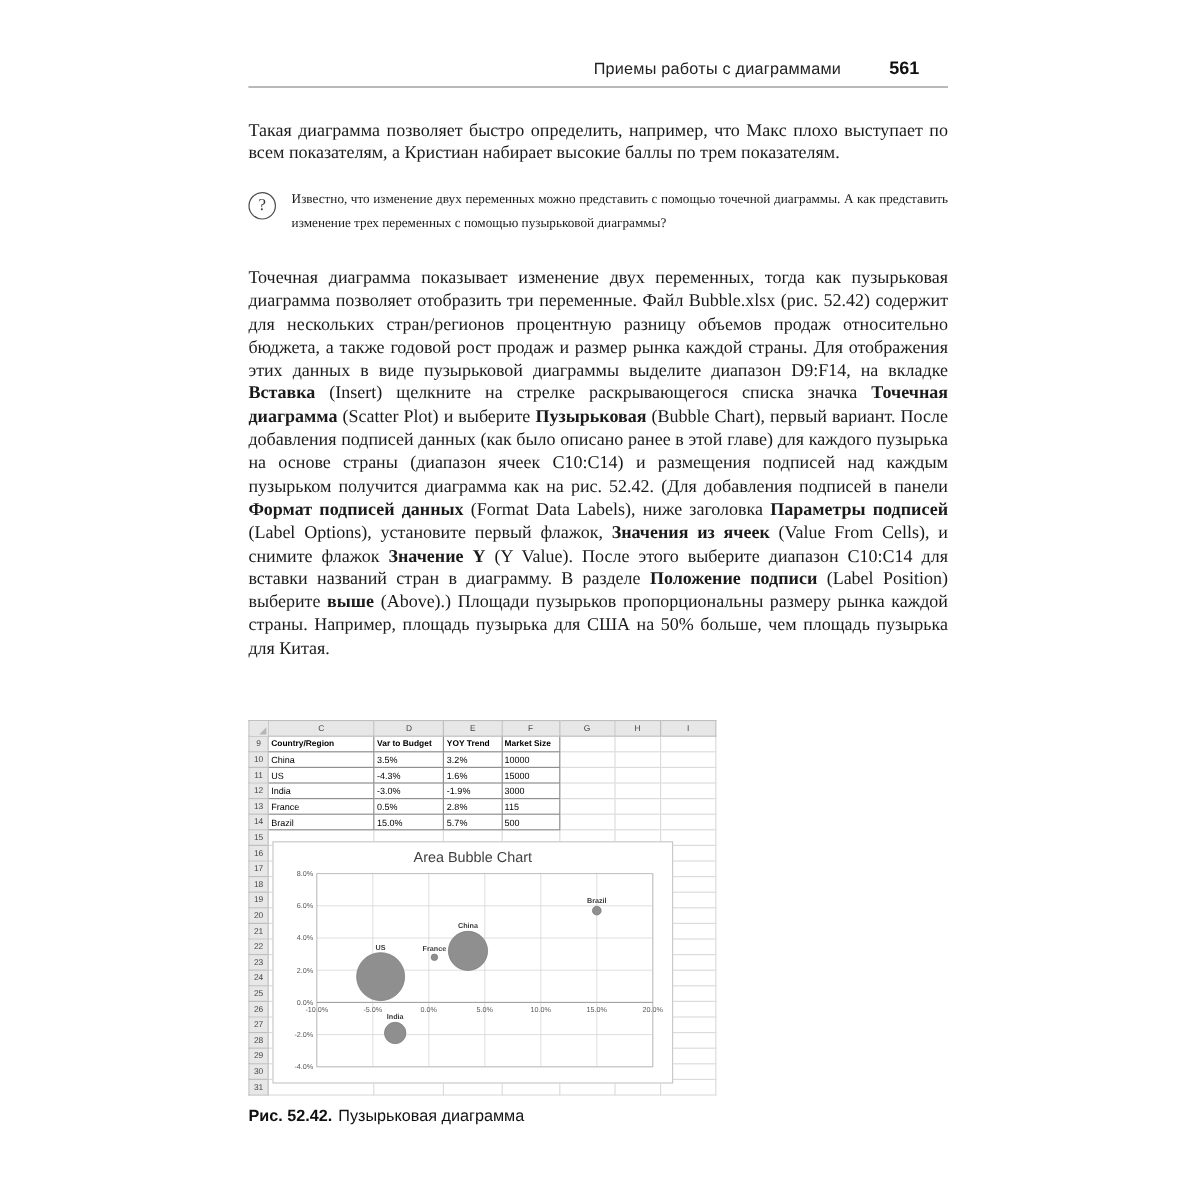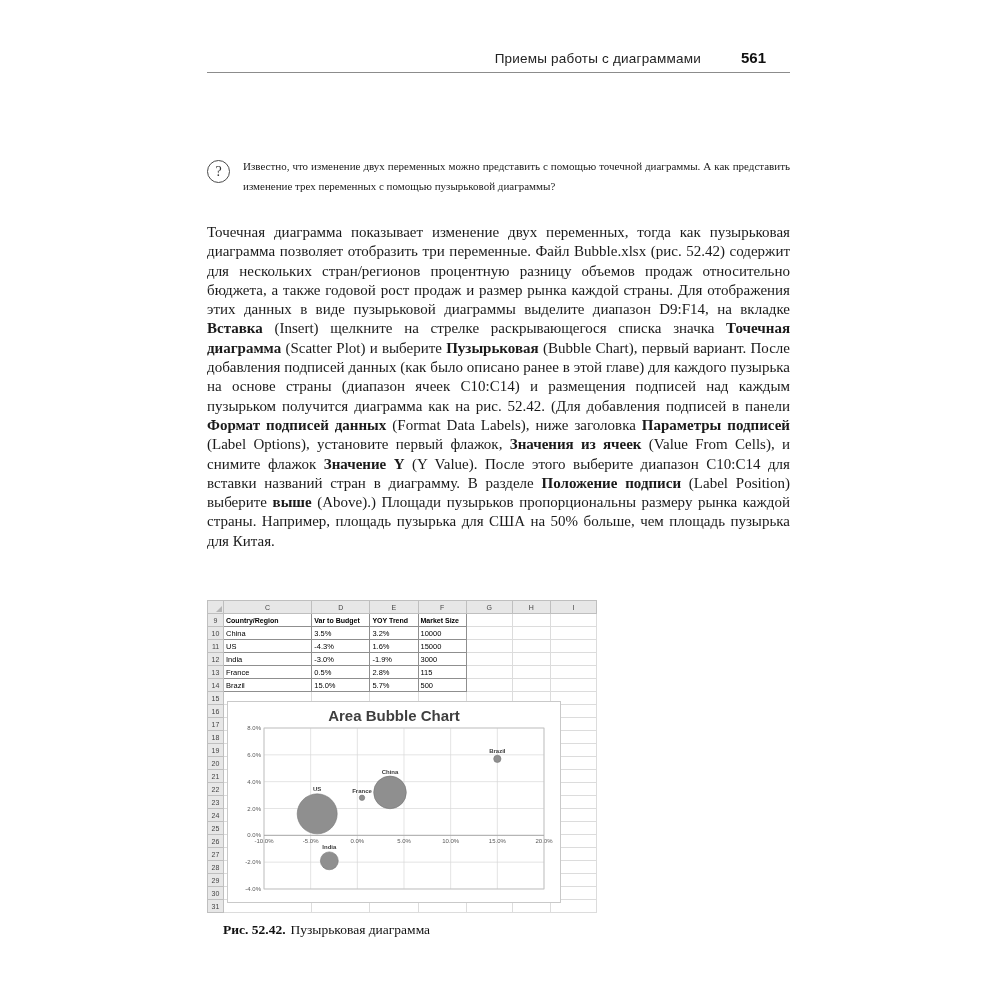--- a/index.html
+++ b/index.html
@@ -36,38 +36,39 @@
                 padding:0; font-size:7px; }
   .grid th.corner { position:relative; }
   .tri { position:absolute; right:1px; bottom:1px; width:0; height:0;
          border-left:6px solid transparent; border-bottom:6px solid #b5b5b5; }
   .grid td.tbl { border-color:#8f8f8f; }
   .grid td.b { font-weight:bold; font-size:7px; }
   .grid td.c { }
 
   .chart-box { position:absolute; left:20px; top:101px; width:334px; height:202px;
                background:#ffffff; border:1px solid #c9c9c9; }
-  .chart-title { text-align:center; font-size:15px; font-weight:bold; color:#3f3f3f;
+  .chart-title { text-align:center; font-size:12px; font-weight:normal; color:#3f3f3f;
                  padding-top:5px; height:21px; font-family:"Liberation Sans", sans-serif; }
   #chart-svg { display:block; }
 
-  .figcaption { position:absolute; left:16px; top:322px;
-                font-family:Liberation Serif, serif; font-size:13.5px; color:#111; }
+  .figcaption { position:absolute; left:0px; top:322px;
+                font-family:Liberation Sans, sans-serif; font-size:13.5px; color:#111; }
   .figcaption b { margin-right:5px; }
 </style>
 </head>
 <body>
 
 <div class="page">
 
   <div class="running-head">
     <span class="head-title">Приемы работы с диаграммами</span><span class="head-num">561</span>
   </div>
   <div class="head-rule"></div>
 
+  <p class="body-text" id="para-intro">Такая диаграмма позволяет быстро определить, например, что Макс плохо выступает по всем показателям, а Кристиан набирает высокие баллы по трем показателям.</p>
 
   <div class="question">
     <span class="q-icon">?</span>
     <p class="q-text">Известно, что изменение двух переменных можно представить с помощью точечной диаграммы. А как представить изменение трех переменных с помощью пузырьковой диаграммы?</p>
   </div>
 
   <p class="body-text" id="para-main">Точечная диаграмма показывает изменение двух переменных, тогда как пузырьковая диаграмма позволяет отобразить три переменные. Файл Bubble.xlsx (рис. 52.42) содержит для нескольких стран/регионов процентную разницу объемов продаж относительно бюджета, а также годовой рост продаж и размер рынка каждой страны. Для отображения этих данных в виде пузырьковой диаграммы выделите диапазон D9:F14, на вкладке <b>Вставка</b> (Insert) щелкните на стрелке раскрывающегося списка значка <b>Точечная диаграмма</b> (Scatter Plot) и выберите <b>Пузырьковая</b> (Bubble Chart), первый вариант. После добавления подписей данных (как было описано ранее в этой главе) для каждого пузырька на основе страны (диапазон ячеек C10:C14) и размещения подписей над каждым пузырьком получится диаграмма как на рис. 52.42. (Для добавления подписей в панели <b>Формат подписей данных</b> (Format Data Labels), ниже заголовка <b>Параметры подписей</b> (Label Options), установите первый флажок, <b>Значения из ячеек</b> (Value From Cells), и снимите флажок <b>Значение Y</b> (Y Value). После этого выберите диапазон C10:C14 для вставки названий стран в диаграмму. В разделе <b>Положение подписи</b> (Label Position) выберите <b>выше</b> (Above).) Площади пузырьков пропорциональны размеру рынка каждой страны. Например, площадь пузырька для США на 50% больше, чем площадь пузырька для Китая.</p>
 
   <div class="figure">
     <div class="sheet">

